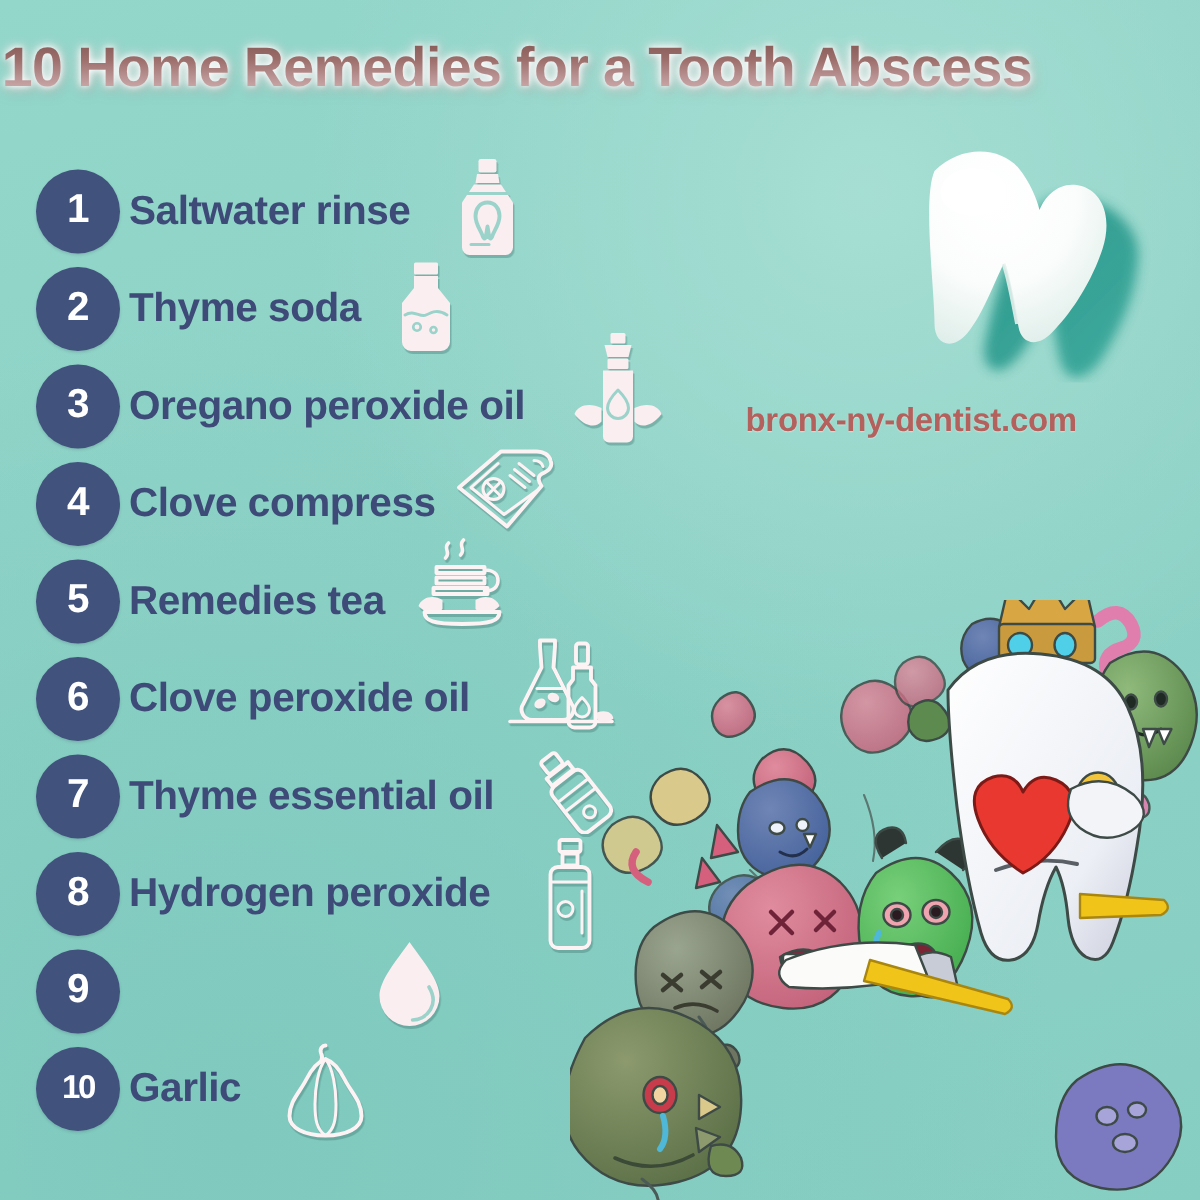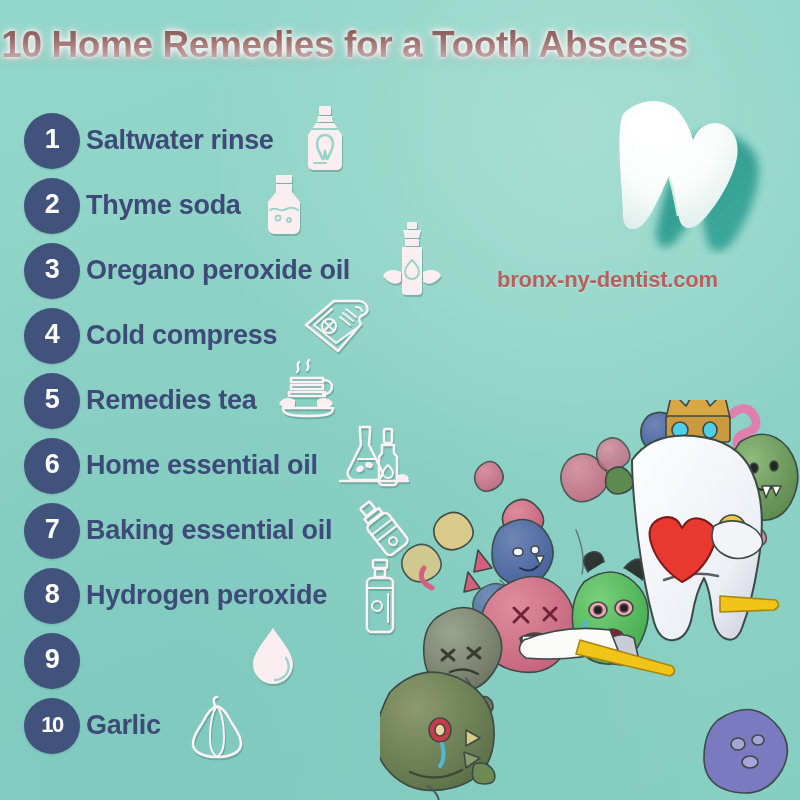--- a/index.html
+++ b/index.html
@@ -408,42 +408,42 @@
       <div class="badge">
         <span>3</span>
       </div>
       <div class="label">Oregano peroxide oil</div>
     </div>
 
     <div class="row">
       <div class="badge">
         <span>4</span>
       </div>
-      <div class="label">Cold compress</div>
+      <div class="label">Clove compress</div>
     </div>
 
     <div class="row">
       <div class="badge">
         <span>5</span>
       </div>
       <div class="label">Remedies tea</div>
     </div>
 
     <div class="row">
       <div class="badge">
         <span>6</span>
       </div>
-      <div class="label">Home essential oil</div>
+      <div class="label">Clove peroxide oil</div>
     </div>
 
     <div class="row">
       <div class="badge">
         <span>7</span>
       </div>
-      <div class="label">Baking essential oil</div>
+      <div class="label">Thyme essential oil</div>
     </div>
 
     <div class="row">
       <div class="badge">
         <span>8</span>
       </div>
       <div class="label">Hydrogen peroxide</div>
     </div>
 
     <div class="row">

